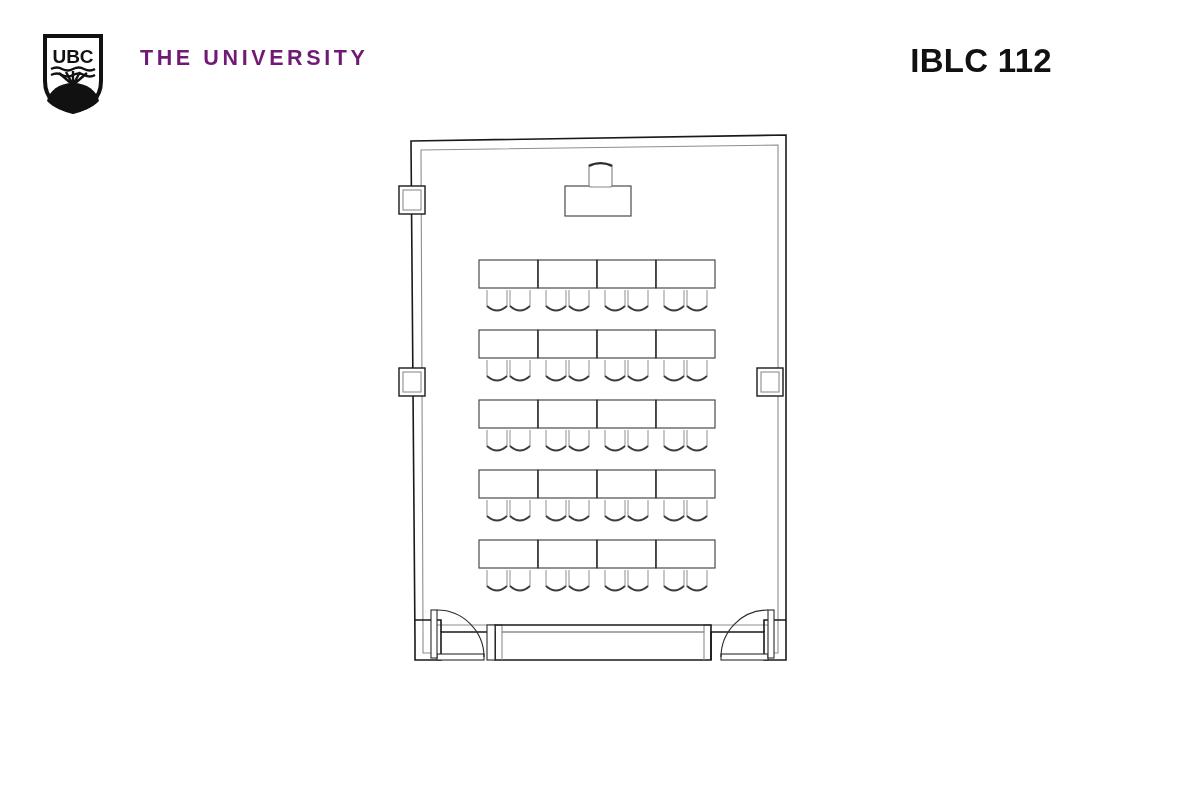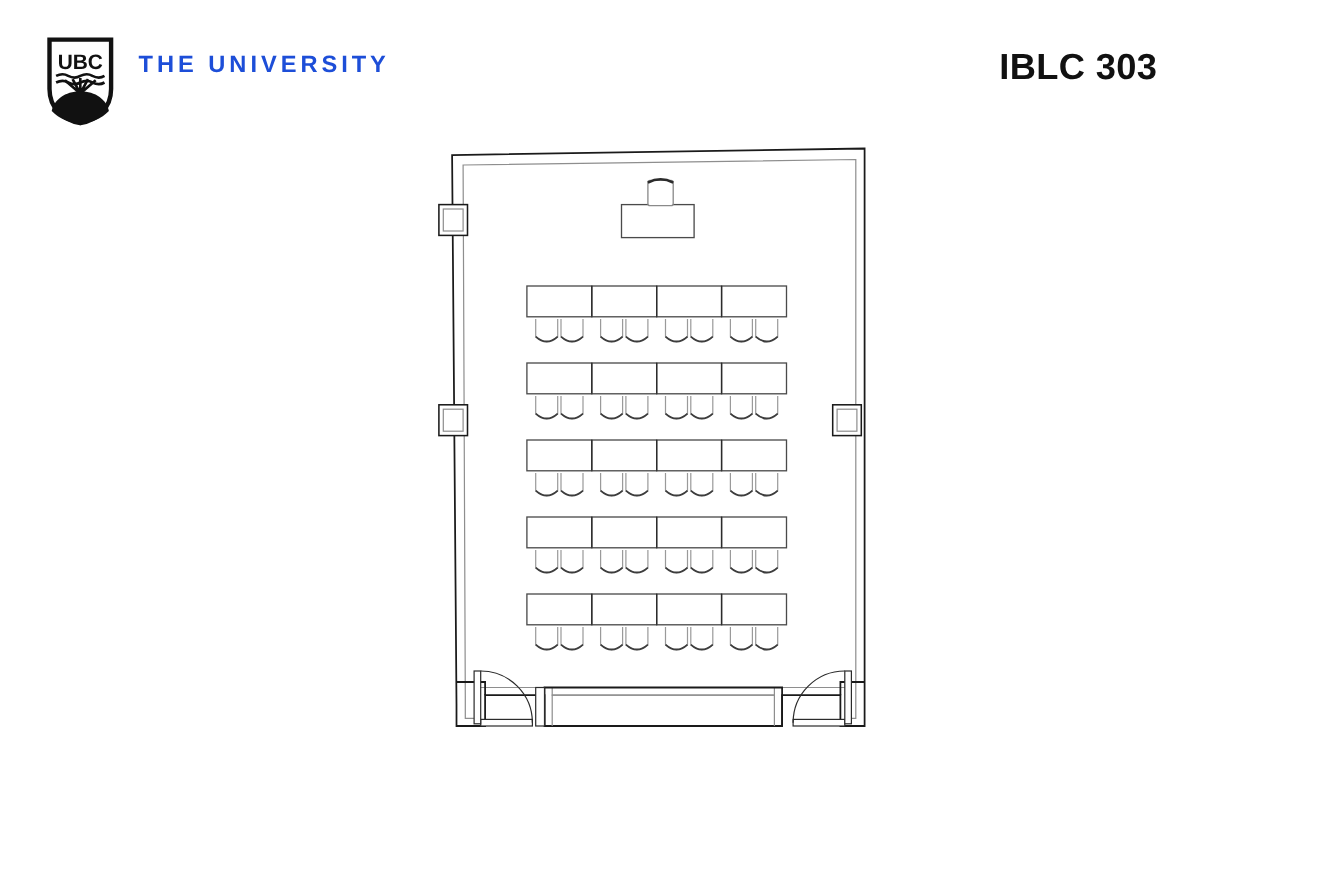--- a/index.html
+++ b/index.html
@@ -40,22 +40,23 @@
   }
   #wordmark {
     padding-top: 10px;
   }
   .wordmark-line {
     font-family: "Liberation Sans", sans-serif;
     font-weight: bold;
     font-size: 21.5px;
     letter-spacing: 3.6px;
     line-height: 31px;
-    color: #1d4ed8;
+    color: #701a75;
     white-space: nowrap;
+    margin-left: 14px;
   }
   #room-code {
     position: absolute;
     right: 38px;
     top: 42px;
     font-family: "Liberation Sans", sans-serif;
     font-weight: bold;
     font-size: 33px;
     letter-spacing: 0.3px;
     color: #111111;
@@ -144,21 +145,21 @@
       <path d="M9 42 q6 -3 11 0 q6 3 11 0 q6 -3 11 0 q6 3 11 0" fill="none" stroke="#111111" stroke-width="2.4"></path>
       <path d="M31 52 L17 40 M31 52 L24 39 M31 52 L31 38 M31 52 L38 39 M31 52 L45 40" fill="none" stroke="#111111" stroke-width="2.4"></path>
       <path d="M31 50 C17 50 7 58 5 68 C12 75 21 79 31 79 C41 79 50 75 57 68 C55 58 45 50 31 50 Z" fill="#111111"></path>
     </svg>
 
     <div id="wordmark">
       <div class="wordmark-line">THE UNIVERSITY</div>
     </div>
   </div>
 
-  <div id="room-code">IBLC 303</div>
+  <div id="room-code">IBLC 112</div>
 </div>
 
 <div id="floorplan-wrap">
   <svg id="floorplan-svg" viewBox="0 0 1200 600">
 
     <g>
 
       <path class="wall-line" d="M411 21
                L786 15
                L786 520

